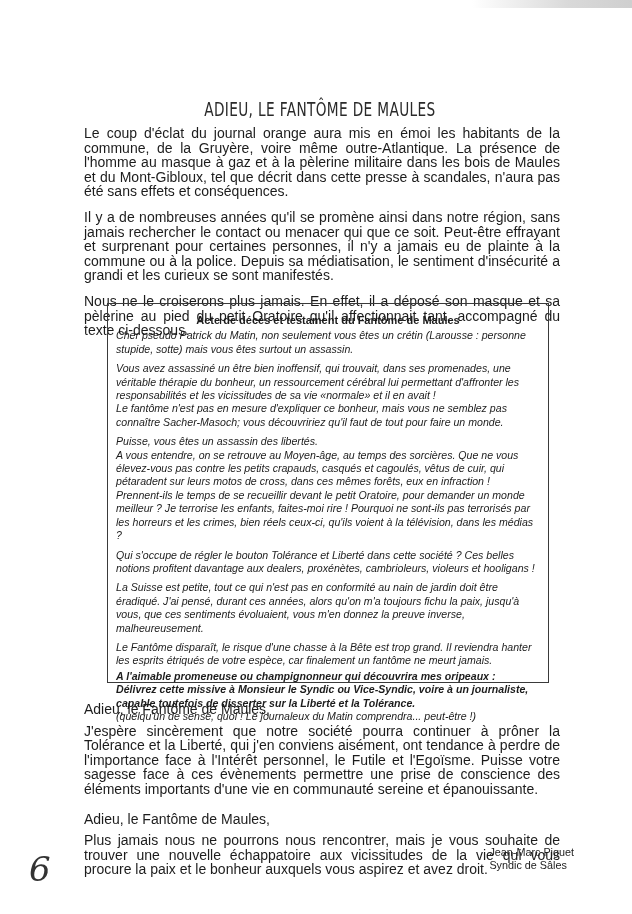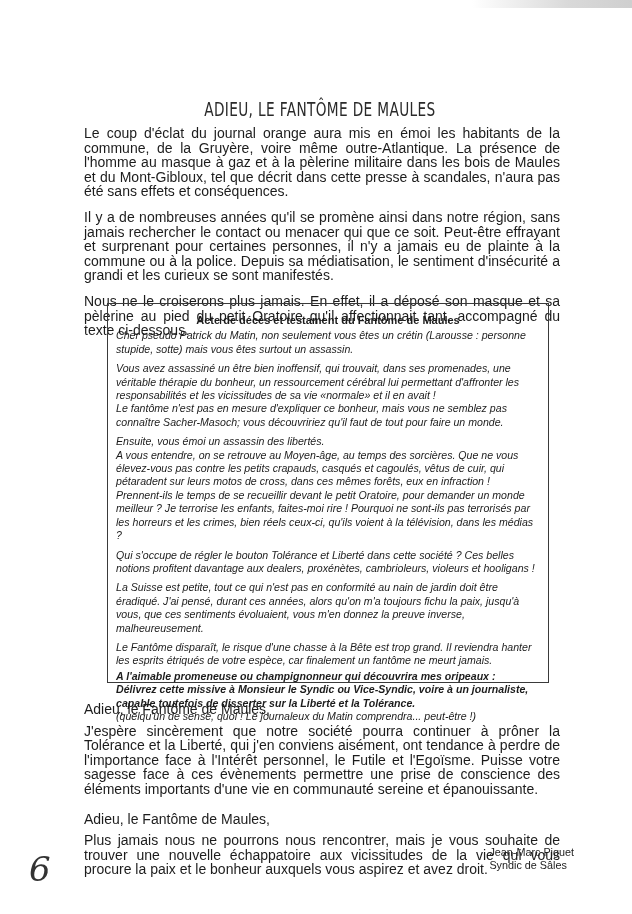--- a/index.html
+++ b/index.html
@@ -53,21 +53,21 @@
   <p>Le coup d'éclat du journal orange aura mis en émoi les habitants de la commune, de la Gruyère, voire même outre-Atlantique. La présence de l'homme au masque à gaz et à la pèlerine militaire dans les bois de Maules et du Mont-Gibloux, tel que décrit dans cette presse à scandales, n'aura pas été sans effets et conséquences.</p>
   <p>Il y a de nombreuses années qu'il se promène ainsi dans notre région, sans jamais rechercher le contact ou menacer qui que ce soit. Peut-être effrayant et surprenant pour certaines personnes, il n'y a jamais eu de plainte à la commune ou à la police. Depuis sa médiatisation, le sentiment d'insécurité a grandi et les curieux se sont manifestés.</p>
   <p>Nous ne le croiserons plus jamais. En effet, il a déposé son masque et sa pèlerine au pied du petit Oratoire qu'il affectionnait tant, accompagné du texte ci-dessous.</p>
 </div>
 
 <div class="box">
   <div class="box-title">Acte de décès et testament du Fantôme de Maules</div>
   <p>Cher pseudo Patrick du Matin, non seulement vous êtes un crétin (Larousse : personne stupide, sotte) mais vous êtes surtout un assassin.</p>
   <p class="tight">Vous avez assassiné un être bien inoffensif, qui trouvait, dans ses promenades, une véritable thérapie du bonheur, un ressourcement cérébral lui permettant d'affronter les responsabilités et les vicissitudes de sa vie «normale» et il en avait !</p>
   <p>Le fantôme n'est pas en mesure d'expliquer ce bonheur, mais vous ne semblez pas connaître Sacher-Masoch; vous découvririez qu'il faut de tout pour faire un monde.</p>
-  <p class="tight">Ensuite, vous émoi un assassin des libertés.</p>
+  <p class="tight">Puisse, vous êtes un assassin des libertés.</p>
   <p class="tight">A vous entendre, on se retrouve au Moyen-âge, au temps des sorcières. Que ne vous élevez-vous pas contre les petits crapauds, casqués et cagoulés, vêtus de cuir, qui pétaradent sur leurs motos de cross, dans ces mêmes forêts, eux en infraction !</p>
   <p>Prennent-ils le temps de se recueillir devant le petit Oratoire, pour demander un monde meilleur ? Je terrorise les enfants, faites-moi rire ! Pourquoi ne sont-ils pas terrorisés par les horreurs et les crimes, bien réels ceux-ci, qu'ils voient à la télévision, dans les médias ?</p>
   <p>Qui s'occupe de régler le bouton Tolérance et Liberté dans cette société ? Ces belles notions profitent davantage aux dealers, proxénètes, cambrioleurs, violeurs et hooligans !</p>
   <p>La Suisse est petite, tout ce qui n'est pas en conformité au nain de jardin doit être éradiqué. J'ai pensé, durant ces années, alors qu'on m'a toujours fichu la paix, jusqu'à vous, que ces sentiments évoluaient, vous m'en donnez la preuve inverse, malheureusement.</p>
   <p class="tight">Le Fantôme disparaît, le risque d'une chasse à la Bête est trop grand. Il reviendra hanter les esprits étriqués de votre espèce, car finalement un fantôme ne meurt jamais.</p>
   <p class="bold tight">A l'aimable promeneuse ou champignonneur qui découvrira mes oripeaux :</p>
   <p class="tight" style="font-weight:bold">Délivrez cette missive à Monsieur le Syndic ou Vice-Syndic, voire à un journaliste, capable toutefois de disserter sur la Liberté et la Tolérance.</p>
   <p class="tight" style="font-weight:normal">(quelqu'un de sensé, quoi ! Le journaleux du Matin comprendra... peut-être !)</p>
 </div>
 

